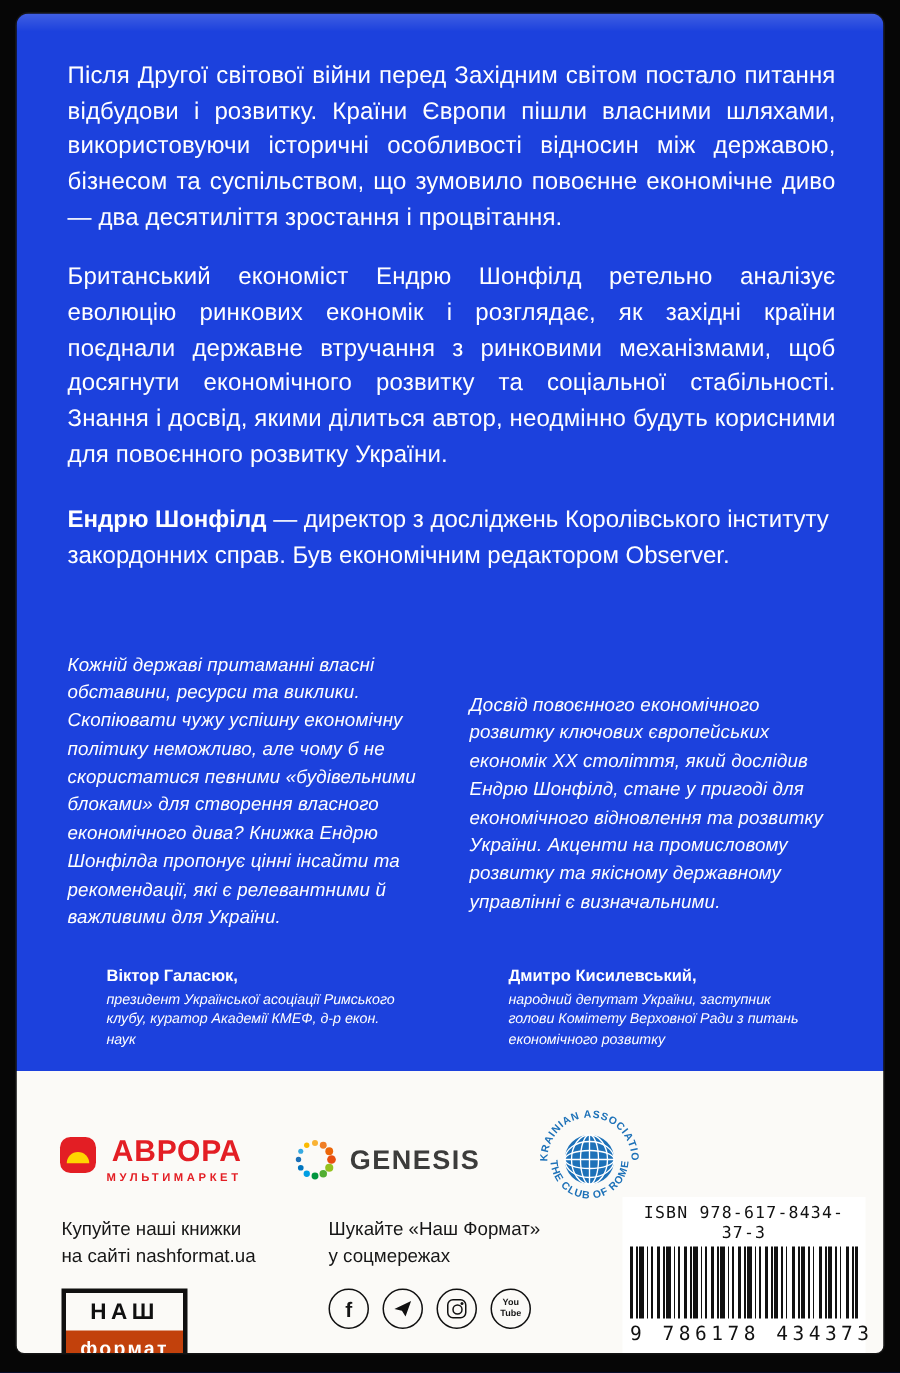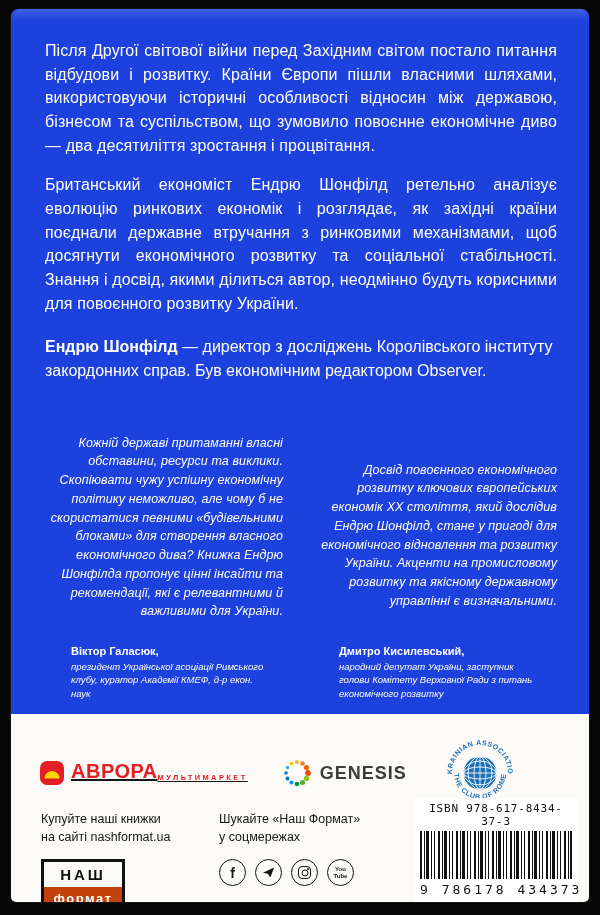--- a/index.html
+++ b/index.html
@@ -10,34 +10,34 @@
         box-shadow:0 0 0 1px rgba(255,255,255,0.06);}
   
   .blue{position:relative;background:#1c41dd;height:705px;color:#fff;flex:none;}
   .blue::before{content:"";position:absolute;left:0;right:0;top:0;height:12px;
         background:linear-gradient(rgba(255,255,255,.16),rgba(255,255,255,0));pointer-events:none;}
   .main-text{padding:30px 32px 0 34px;}
   .para{margin:0 0 16px 0;font-size:16px;line-height:1.48;text-align:justify;letter-spacing:.1px;}
   .bio{margin:20px 0 0 0;font-size:16px;line-height:1.48;}
   .bio b{font-weight:700;}
   .lower{position:absolute;left:34px;right:32px;bottom:14px;}
-  .quotes{display:flex;align-items:flex-start;text-align:right;}
+  .quotes{display:flex;align-items:flex-start;}
   .q-col-left{width:238px;flex:none;}
   .q-col-right{flex:1;margin-left:30px;margin-top:27px;}
   .q{font-style:italic;font-size:12.5px;line-height:1.5;margin:0;letter-spacing:.1px;}
   .attribs{display:flex;margin-top:24px;}
   .attrib-left{width:238px;flex:none;padding-left:26px;box-sizing:border-box;}
   .attrib-right{flex:1;margin-left:30px;padding-left:26px;box-sizing:border-box;}
   .attrib-name{font-weight:700;font-size:11px;}
   .attrib-role{font-style:italic;font-size:9.5px;line-height:1.4;margin-top:3px;max-width:200px;}
   
   .white{position:relative;background:#fbfaf7;flex:1;color:#161616;}
   .logos{position:absolute;left:28px;top:22px;display:flex;align-items:center;}
   .avrora{display:flex;align-items:flex-start;}
-  .avrora-text{display:flex;flex-direction:row;align-items:flex-end;margin-left:6px;text-decoration:underline;}
+  .avrora-text{display:flex;flex-direction:column;align-items:flex-end;margin-left:6px;}
   .avrora-title{color:#e31e24;font-weight:700;font-size:20px;letter-spacing:.5px;line-height:1.1;}
   .avrora-sub{color:#e31e24;font-weight:700;font-size:7.5px;letter-spacing:2.4px;margin-top:1px;}
   .genesis{display:flex;align-items:center;margin-left:34px;}
   .genesis-title{font-size:18px;font-weight:700;color:#3c3c3b;letter-spacing:1px;margin-left:8px;}
   .clubrome{margin-left:36px;line-height:0;}
   .buy-col{position:absolute;left:30px;top:96px;font-size:12.5px;line-height:1.45;}
   .social-col{position:absolute;left:208px;top:96px;font-size:12.5px;line-height:1.45;}
   .nf-logo{margin-top:13px;width:84px;border:3px solid #101010;box-sizing:border-box;}
   .nf-top{background:#fbfaf7;color:#101010;font-weight:700;font-size:15px;letter-spacing:3px;
           text-align:center;padding:2px 0 1px 0;}

